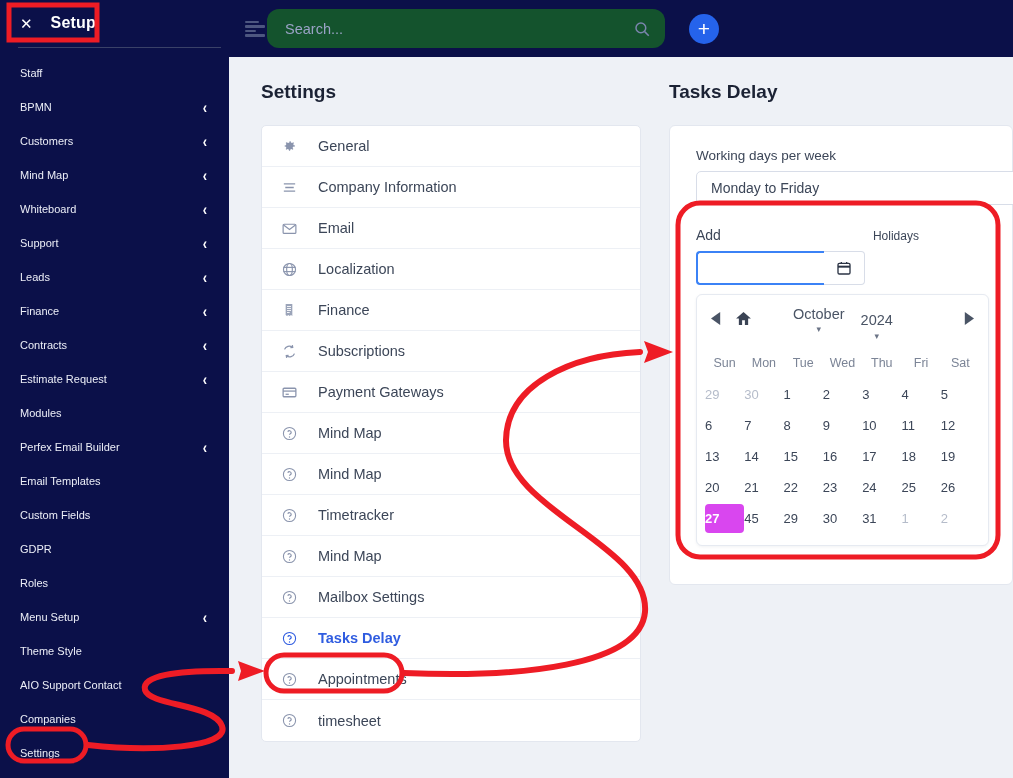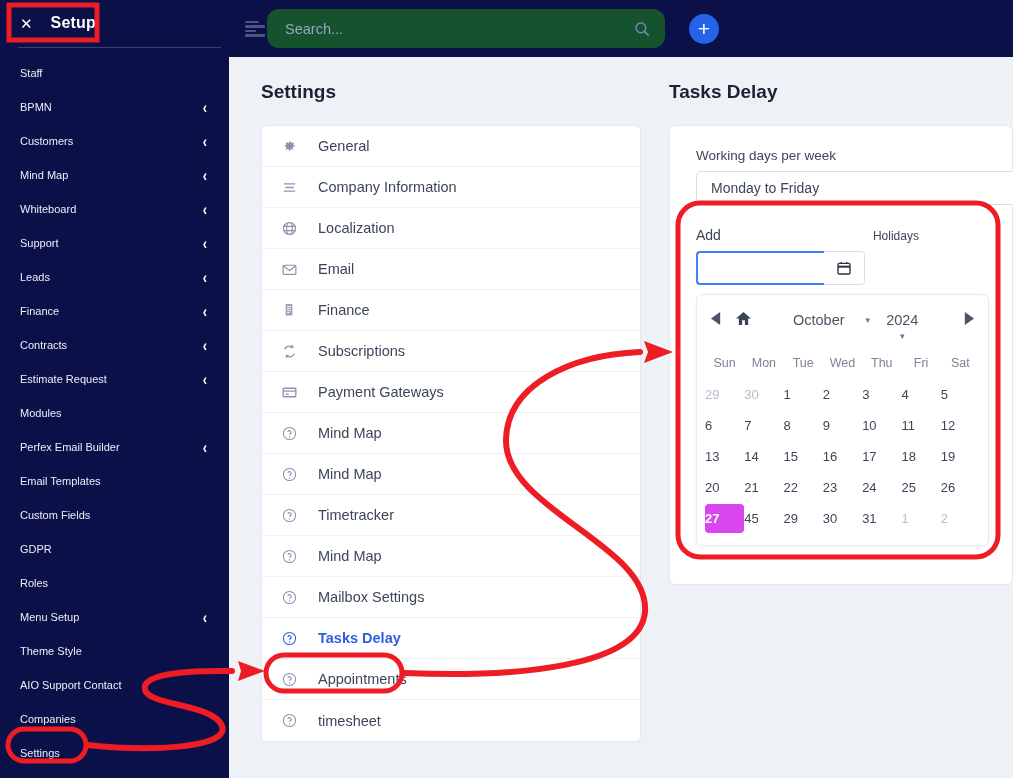--- a/index.html
+++ b/index.html
@@ -179,21 +179,21 @@
     box-shadow: 0 1px 3px rgba(20,30,60,.06);
   }
   .cal-head {
     display: flex; align-items: center;
     height: 30px; padding: 0 6px; position: relative;
   }
   .cal-nav { color: #4a5465; font-size: 13px; cursor: pointer; }
   .cal-home { margin-left: 14px; color: #3a4354; cursor: pointer; }
   .cal-month {
     margin-left: 42px; font-size: 14.5px; color: #4a5465;
-    display: inline-flex; align-items: center; gap: 21px; cursor: pointer;
+    display: inline-flex; align-items: center; gap: 2px; cursor: pointer; flex-direction: column;
   }
   .cal-year {
     margin-left: 16px; font-size: 14.5px; color: #4a5465;
     display: inline-flex; flex-direction: column; align-items: center;
     cursor: pointer; position: relative;
   }
   .cal-year .caret-under {
     position: absolute; top: 19px; left: 50%; transform: translateX(-50%);
     font-size: 9px; color: #6b7486;
   }
@@ -345,37 +345,37 @@
               <svg viewBox="0 0 24 24" width="17" height="17" fill="none" stroke="currentColor" stroke-width="1.8">
                 <line x1="4" y1="7" x2="20" y2="7"></line>
                 <line x1="6" y1="12" x2="18" y2="12"></line>
                 <line x1="4" y1="17" x2="20" y2="17"></line>
               </svg>
             </span>
             <span class="srow-label">Company Information</span>
           </div>
           <div class="settings-row">
             <span class="srow-icon">
+              <svg viewBox="0 0 24 24" width="17" height="17" fill="none" stroke="currentColor" stroke-width="1.7">
+                <rect x="3" y="6" width="18" height="13" rx="1.5"></rect>
+                <polyline points="3.6,7 12,13.5 20.4,7"></polyline>
+              </svg>
+            </span>
+            <span class="srow-label">Email</span>
+          </div>
+          <div class="settings-row">
+            <span class="srow-icon">
               <svg viewBox="0 0 24 24" width="17" height="17" fill="none" stroke="currentColor" stroke-width="1.6">
                 <circle cx="12" cy="12" r="8.5"></circle>
                 <ellipse cx="12" cy="12" rx="4" ry="8.5"></ellipse>
                 <line x1="3.5" y1="9" x2="20.5" y2="9"></line>
                 <line x1="3.5" y1="15" x2="20.5" y2="15"></line>
               </svg>
             </span>
             <span class="srow-label">Localization</span>
-          </div>
-          <div class="settings-row">
-            <span class="srow-icon">
-              <svg viewBox="0 0 24 24" width="17" height="17" fill="none" stroke="currentColor" stroke-width="1.7">
-                <rect x="3" y="6" width="18" height="13" rx="1.5"></rect>
-                <polyline points="3.6,7 12,13.5 20.4,7"></polyline>
-              </svg>
-            </span>
-            <span class="srow-label">Email</span>
           </div>
           <div class="settings-row">
             <span class="srow-icon">
               <svg viewBox="0 0 24 24" width="16" height="16" fill="currentColor">
                 <path d="M7 3h10v18l-2-1.4L13 21l-2-1.4L9 21l-2-1.4V3z" opacity=".85"></path>
                 <g fill="#fff">
                   <rect x="9" y="6" width="6" height="1.3"></rect>
                   <rect x="9" y="9" width="6" height="1.3"></rect>
                   <rect x="9" y="12" width="6" height="1.3"></rect>
                   <rect x="9" y="15" width="4" height="1.3"></rect>

